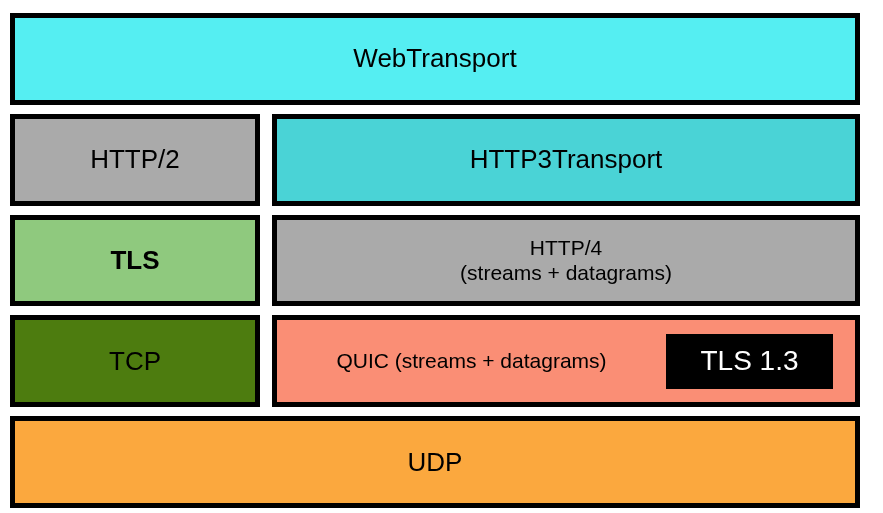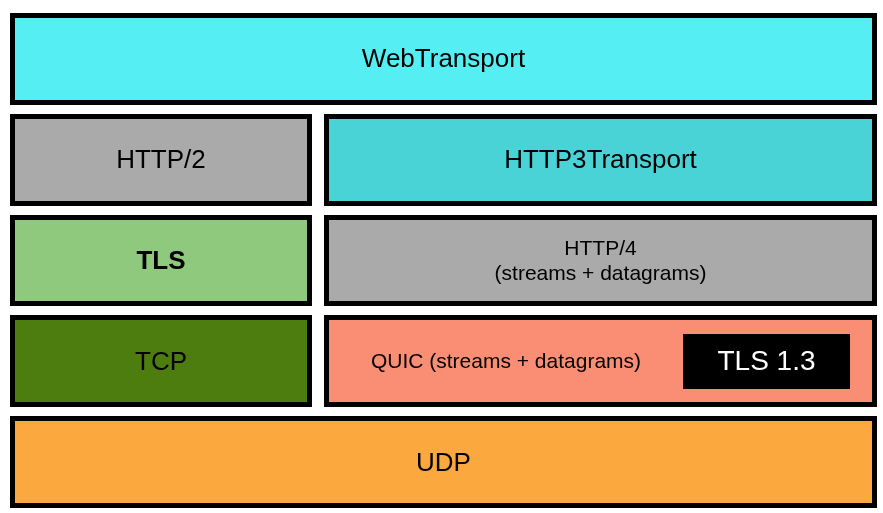--- a/index.html
+++ b/index.html
@@ -4,21 +4,21 @@
 <style>
   html, body {
     margin: 0;
     padding: 0;
     background: #ffffff;
   }
   .diagram {
     box-sizing: border-box;
     width: 883px;
     height: 513px;
-    padding: 13px 6px 5px 10px;
+    padding: 13px 23px 5px 10px;
     display: flex;
     flex-direction: column;
     gap: 9px;
     font-family: "Liberation Sans", sans-serif;
     background: #ffffff;
   }
   .row {
     display: flex;
     gap: 12px;
     flex: 1;
@@ -26,21 +26,21 @@
   }
   .box {
     box-sizing: border-box;
     border: 5px solid #000000;
     display: flex;
     align-items: center;
     justify-content: center;
     color: #000000;
   }
   .box-full { flex: 1; }
-  .box-left { width: 302px; flex: none; }
+  .box-left { width: 250px; flex: none; }
   .box-right { flex: 1; }
   .label { font-size: 26px; }
   .two-line {
     text-align: center;
     line-height: 1.2;
     font-size: 21px;
   }
   .two-line span { display: block; }
   .quic-box {
     display: flex;

